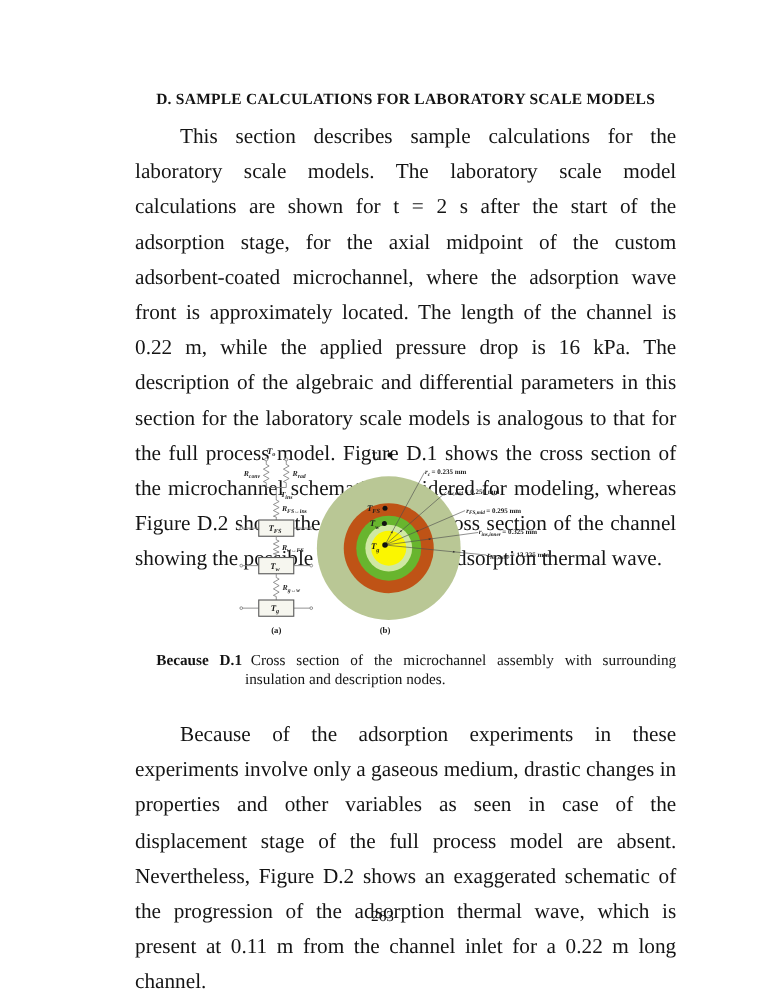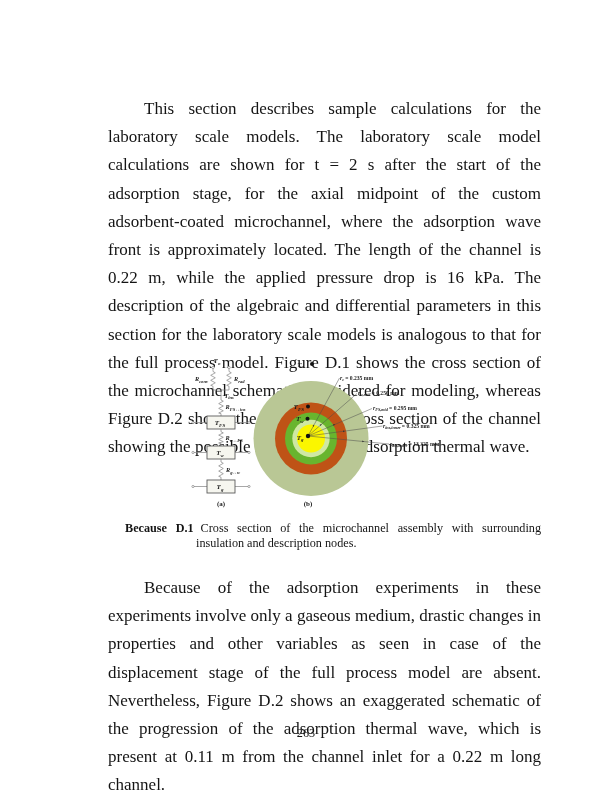--- a/index.html
+++ b/index.html
@@ -48,20 +48,21 @@
   .asub{font-size:4.2px;font-style:italic;}
   .panel{font-family:"Liberation Serif",serif;font-weight:bold;font-size:7px;fill:#1b1b1b;}
   .leader{stroke:#4d4d4d;stroke-width:0.5;fill:none;marker-mid:url(#arrh);}
   .dot{fill:#111;}
 </style>
 </head>
 <body>
 
 <div class="page">
 
+  <div class="heading">D.  SAMPLE CALCULATIONS FOR LABORATORY SCALE MODELS</div>
 
   <div class="par" id="par1">This section describes sample calculations for the laboratory scale models. The laboratory scale model calculations are shown for t = 2 s after the start of the adsorption stage, for the axial midpoint of the custom adsorbent-coated microchannel, where the adsorption wave front is approximately located. The length of the channel is 0.22 m, while the applied pressure drop is 16 kPa. The description of the algebraic and differential parameters in this section for the laboratory scale models is analogous to that for the full process model. Figure D.1 shows the cross section of the microchannel schematic considered for modeling, whereas Figure D.2 shows the longitudinal cross section of the channel showing the possible location of the adsorption thermal wave.</div>
 
   <div class="figwrap">
     <svg width="280" height="168" viewBox="0 0 280 168">
       <defs>
         <marker id="arrh" viewBox="0 0 6 6" refX="3" refY="3" markerWidth="5" markerHeight="5" orient="auto">
           <path d="M0.5,1 L5.5,3 L0.5,5 Z" fill="#333"></path>
         </marker>
       </defs>

